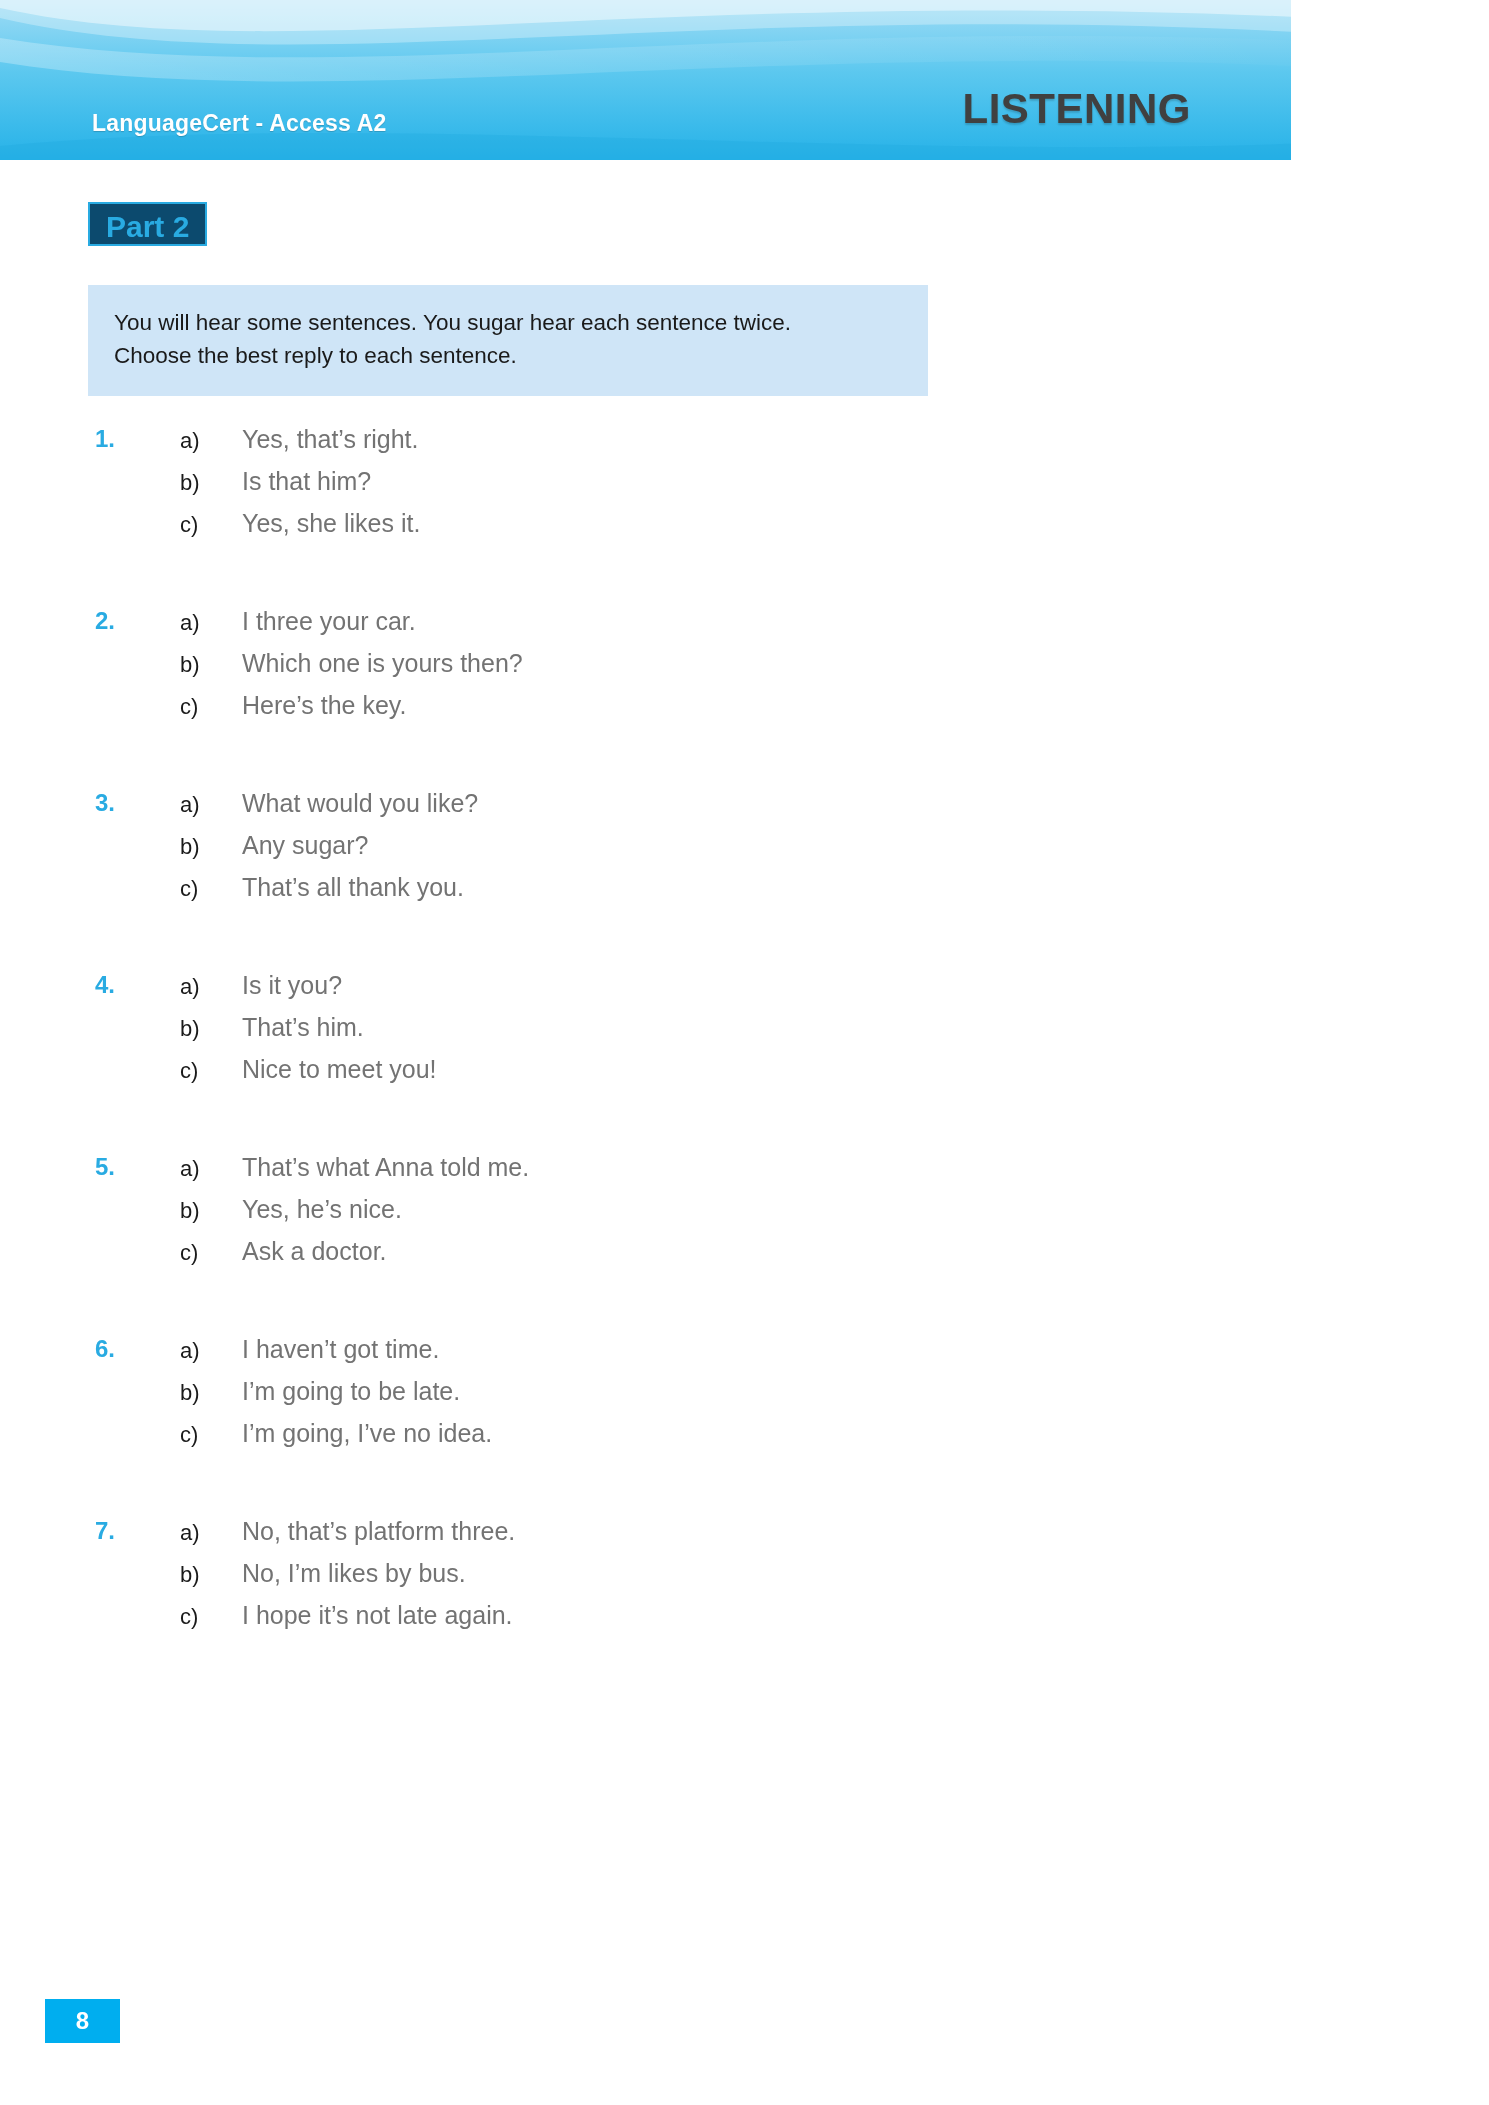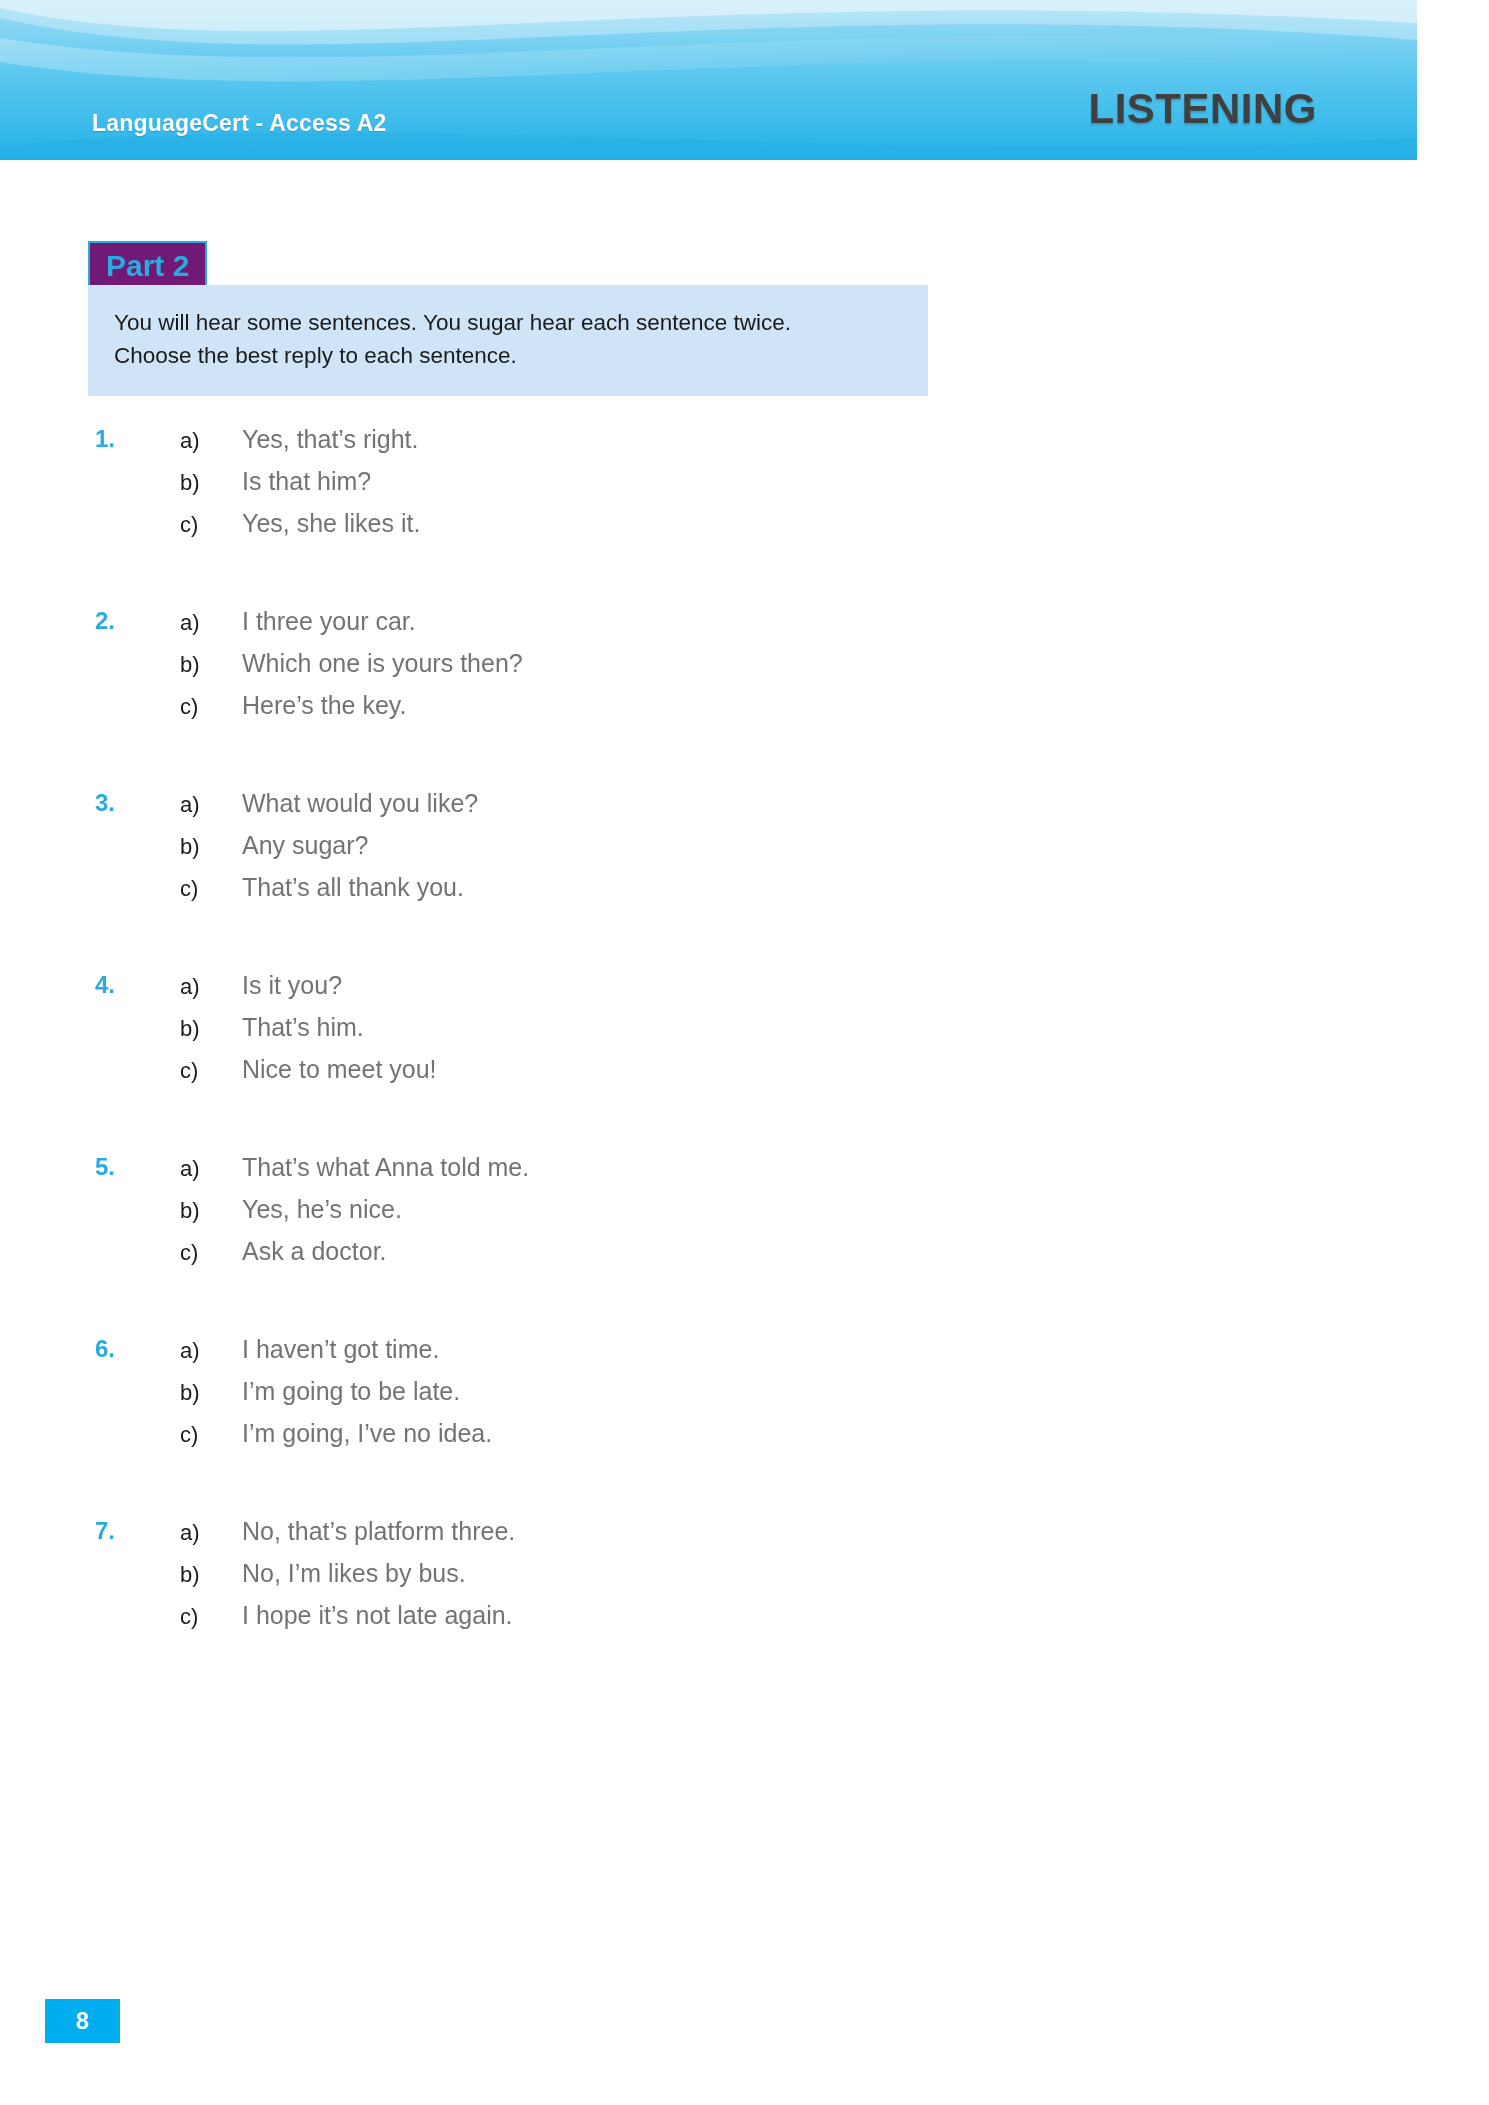--- a/index.html
+++ b/index.html
@@ -13,21 +13,21 @@
     height: 2105px;
     position: relative;
     font-family: "Liberation Sans", sans-serif;
     overflow: hidden;
   }
 
   
   .header {
     position: absolute;
     top: 0; left: 0;
-    width: 1417px;
+    width: 1291px;
     height: 160px;
     overflow: hidden;
   }
   .header-svg { display: block; }
   .header-brand {
     position: absolute;
     left: 92px;
     top: 110px;
     font-size: 23px;
     font-weight: bold;
@@ -45,27 +45,26 @@
     letter-spacing: 0.5px;
     text-shadow: 0 2px 2px rgba(0,0,0,0.18);
   }
 
   
   .part-badge {
     position: absolute;
     left: 88px;
     top: 202px;
     border: 2px solid #29ABE2;
-    padding: 8px 16px 10px 16px;
+    padding: 8px 16px 2px 16px;
     color: #29ABE2;
     font-size: 30px;
     font-weight: bold;
     line-height: 1;
-    background: #701a75;
-    margin-top: 39px;
+    background: #0c4a6e;
   }
 
   
   .instruction {
     position: absolute;
     left: 88px;
     top: 285px;
     width: 840px;
     background: #cfe5f7;
     padding: 22px 26px 24px 26px;

